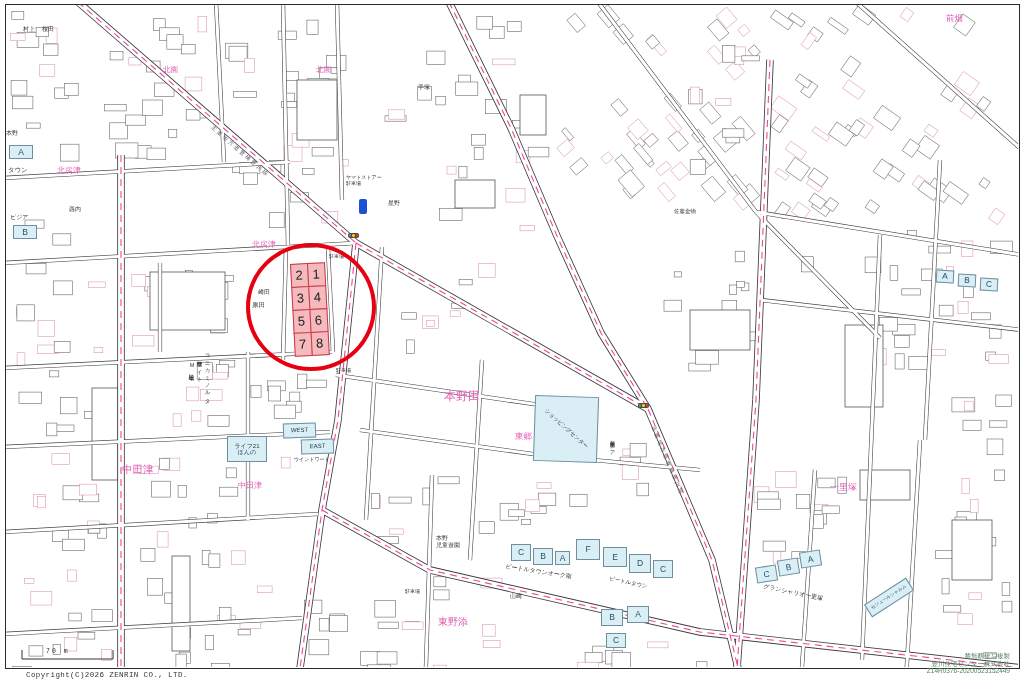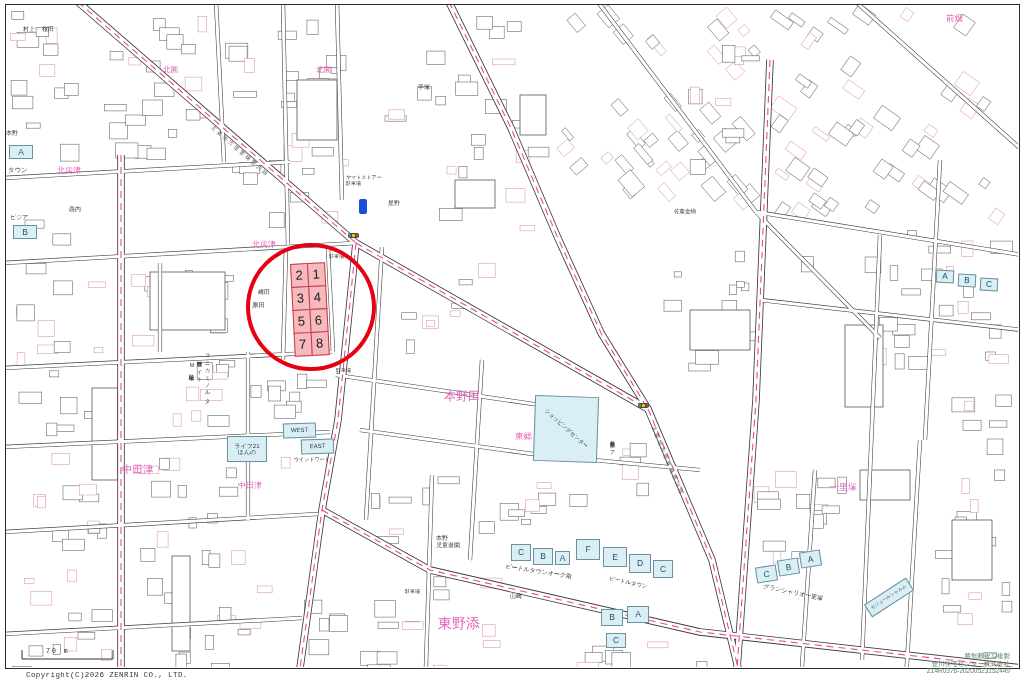--- a/index.html
+++ b/index.html
@@ -632,21 +632,21 @@
       <span class="lbl area" style="left: 57px; top: 167px; font-size: 8px; color: rgb(227, 91, 181);">北房津</span>
       <span class="lbl area" style="left: 163px; top: 66px; font-size: 7.5px; color: rgb(227, 91, 181);">北園</span>
       <span class="lbl area" style="left: 316px; top: 66px; font-size: 7.5px; color: rgb(227, 91, 181);">北園</span>
       <span class="lbl area" style="left: 252px; top: 241px; font-size: 8px; color: rgb(227, 91, 181);">北房津</span>
       <span class="lbl area" style="left: 122px; top: 464px; font-size: 10.5px; color: rgb(227, 91, 181);">中田津</span>
       <span class="lbl area" style="left: 238px; top: 482px; font-size: 8px; color: rgb(227, 91, 181);">中田津</span>
       <span class="lbl area" style="left: 444px; top: 390px; font-size: 12px; color: rgb(227, 91, 181);">本野田</span>
       <span class="lbl area" style="left: 515px; top: 404px; font-size: 8.5px; color: rgb(227, 91, 181); margin-top: 28px;">東郷</span>
       <span class="lbl area" style="left: 946px; top: 14px; font-size: 8.5px; color: rgb(227, 91, 181);">前畑</span>
       <span class="lbl area" style="left: 830px; top: 483px; font-size: 9px; color: rgb(227, 91, 181);">一里塚</span>
-      <span class="lbl area" style="left: 438px; top: 616px; font-size: 14px; color: rgb(227, 91, 181); font-family: Liberation Serif, serif;">東野添</span>
+      <span class="lbl area" style="left: 438px; top: 616px; font-size: 10px; color: rgb(227, 91, 181); font-family: Liberation Serif, serif;">東野添</span>
       <span class="lbl poi" style="left: 23px; top: 26px; font-size: 6px; color: rgb(51, 51, 51);">村上</span>
       <span class="lbl poi" style="left: 42px; top: 26px; font-size: 6px; color: rgb(51, 51, 51);">桜田</span>
       <span class="lbl poi" style="left: 6px; top: 130px; font-size: 6px; color: rgb(51, 51, 51);">本野</span>
       <span class="lbl poi" style="left: 8px; top: 166px; font-size: 6.5px; color: rgb(51, 51, 51);">タウン</span>
       <span class="lbl poi" style="left: 10px; top: 214px; font-size: 6px; color: rgb(51, 51, 51);">ビジア</span>
       <span class="lbl poi" style="left: 258px; top: 289px; font-size: 6px; color: rgb(51, 51, 51);">崎田</span>
       <span class="lbl poi" style="left: 252px; top: 301px; font-size: 6.5px; color: rgb(51, 51, 51);">原田</span>
       <span class="lbl poi" style="left: 388px; top: 200px; font-size: 6px; color: rgb(51, 51, 51);">星野</span>
       <span class="lbl poi" style="left: 418px; top: 84px; font-size: 6px; color: rgb(51, 51, 51);">手塚</span>
       <span class="lbl poi" style="left: 674px; top: 208px; font-size: 5.5px; color: rgb(51, 51, 51);">佐藤金物</span>

